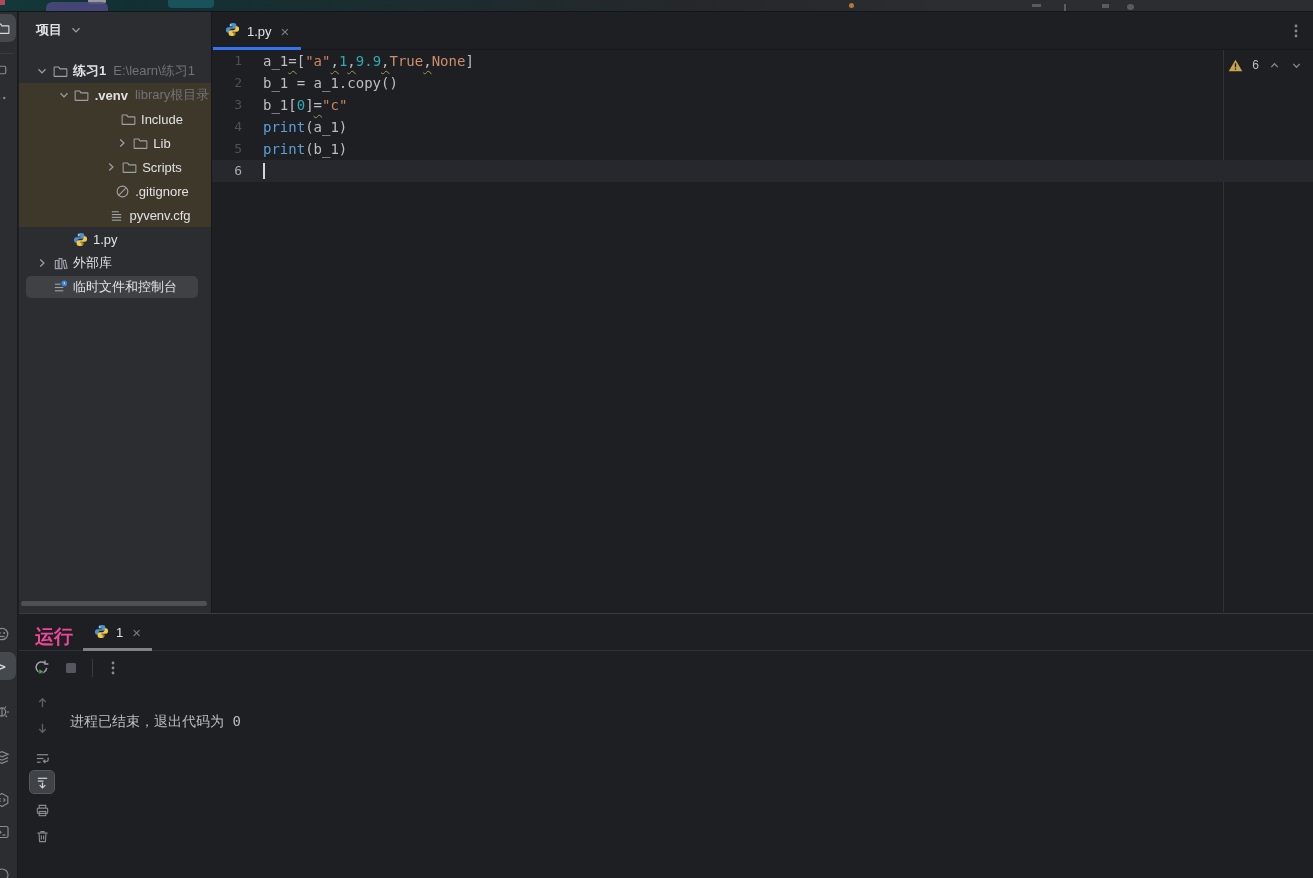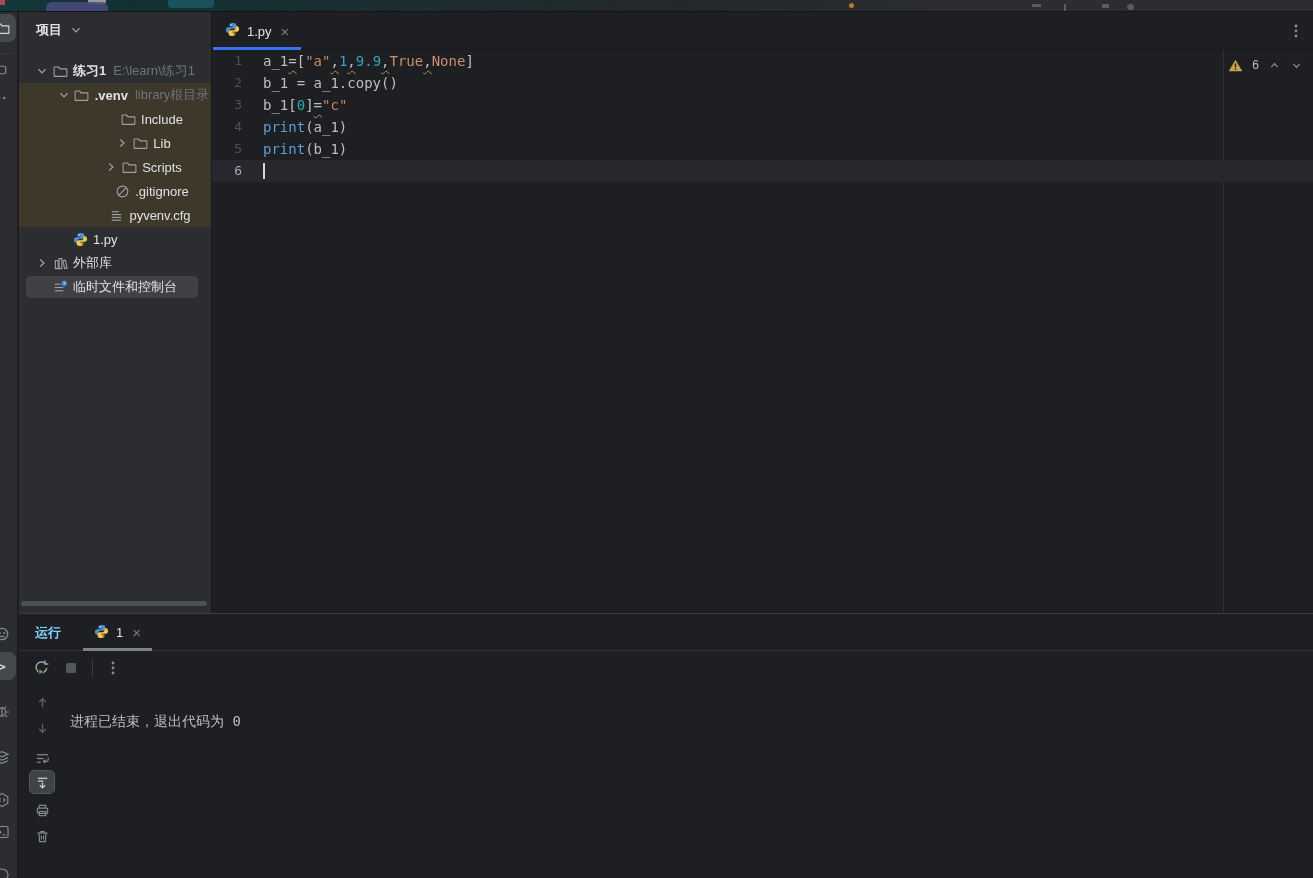--- a/index.html
+++ b/index.html
@@ -74,21 +74,21 @@
     text-decoration-thickness:1px; text-underline-offset:4px; }
   .caret { display:inline-block; width:2px; height:16px; background:#d4d6db; vertical-align:-3px; }
   .inspections { position:absolute; top:8px; right:10px; display:flex; align-items:center; gap:9px;
     font-family:"Liberation Sans",sans-serif; font-size:12px; color:#bcbec4; }
   .inspections .ic svg { display:block; }
 
   
   .run-zone { position:absolute; left:19px; top:613px; width:1294px; height:265px;
     background:#1e1f22; border-top:1px solid #3a3c40; }
   .run-header { position:relative; height:37px; border-bottom:1px solid #303236; }
-  .run-title { position:absolute; left:16px; top:10px; font-size:13px; font-weight:600; color:#7dd3fc; }
+  .run-title { position:absolute; left:16px; top:10px; font-size:19px; font-weight:600; color:#ec4899; }
   .run-tab { position:absolute; left:64px; top:0; height:37px; display:flex; align-items:center;
     gap:7px; padding:0 11px; color:#dfe1e5; font-size:13px; }
   .run-tab::after { content:""; position:absolute; left:0; right:0; bottom:0; height:3px; background:#7e8287; }
   .run-toolbar { height:33px; display:flex; align-items:center; gap:13px; padding-left:14px; }
   .run-toolbar .ic svg { display:block; }
   .tb-sep { width:1px; height:18px; background:#3a3c40; }
   .console { position:absolute; top:71px; left:0; right:0; bottom:0; display:flex; }
   .console-gutter { width:46px; flex:none; position:relative; }
   .cg-ic { position:absolute; left:11px; width:24px; height:22px; display:flex; align-items:center;
     justify-content:center; color:#868a91; }

